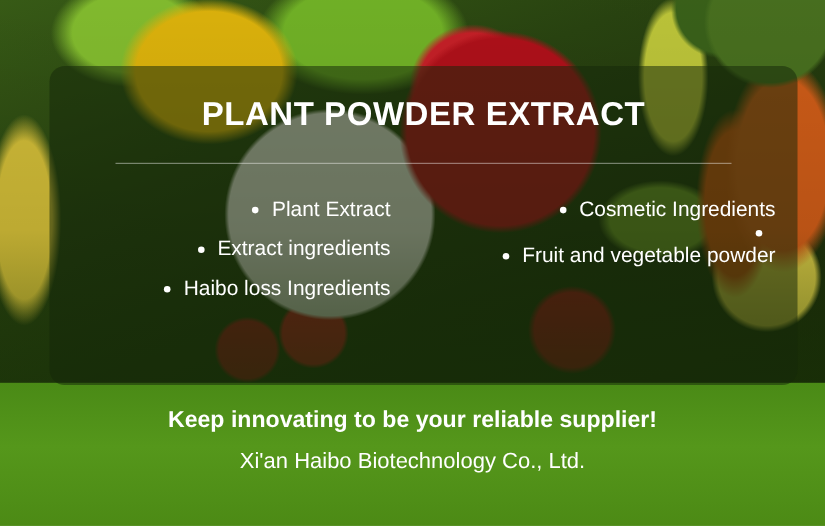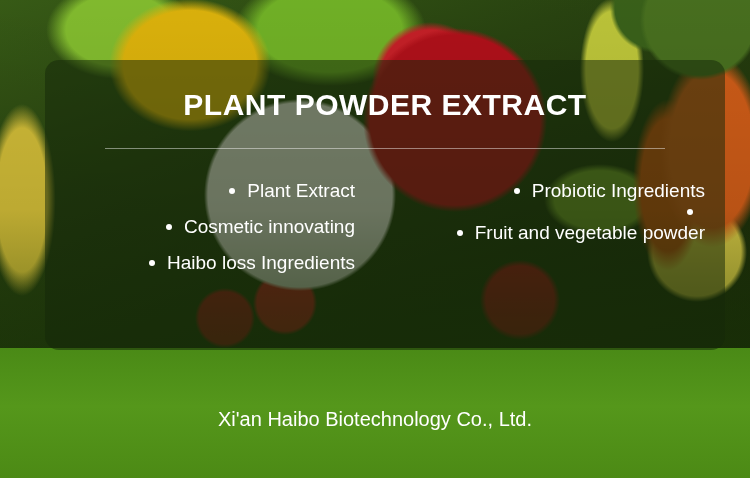--- a/index.html
+++ b/index.html
@@ -171,42 +171,43 @@
 
     <div class="lists">
       <div class="col col-left">
         <ul class="list">
           <li>
             <span class="bullet"></span>
             <span>Plant Extract</span>
           </li>
           <li>
             <span class="bullet"></span>
-            <span>Cosmetic innovating</span>
+            <span>Extract ingredients</span>
           </li>
           <li>
             <span class="bullet"></span>
             <span>Haibo loss Ingredients</span>
           </li>
         </ul>
       </div>
 
       <div class="col col-right">
         <ul class="list">
           <li>
             <span class="bullet"></span>
-            <span>Probiotic Ingredients</span>
+            <span>Cosmetic Ingredients</span>
           </li>
           <li>
             <span class="bullet"></span>
           </li>
           <li>
             <span class="bullet"></span>
             <span>Fruit and vegetable powder</span>
           </li>
         </ul>
       </div>
     </div>
   </div>
 
+  <div class="slogan">Keep innovating to be your reliable supplier!</div>
   <div class="company">Xi'an Haibo Biotechnology Co., Ltd.</div>
 
 </div>
 
 </body></html>

